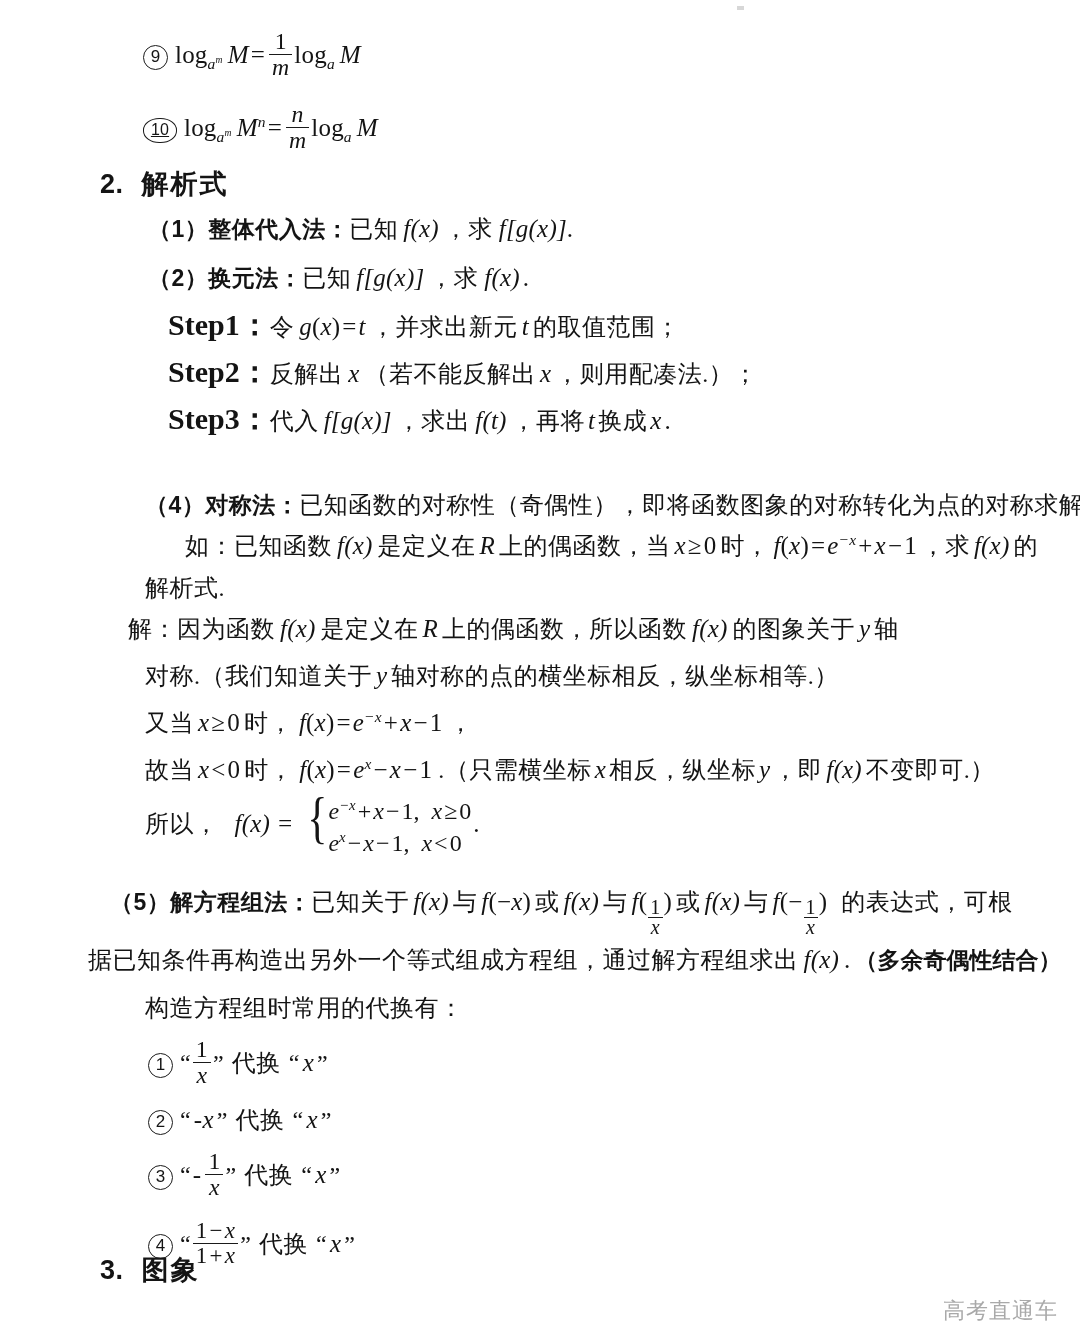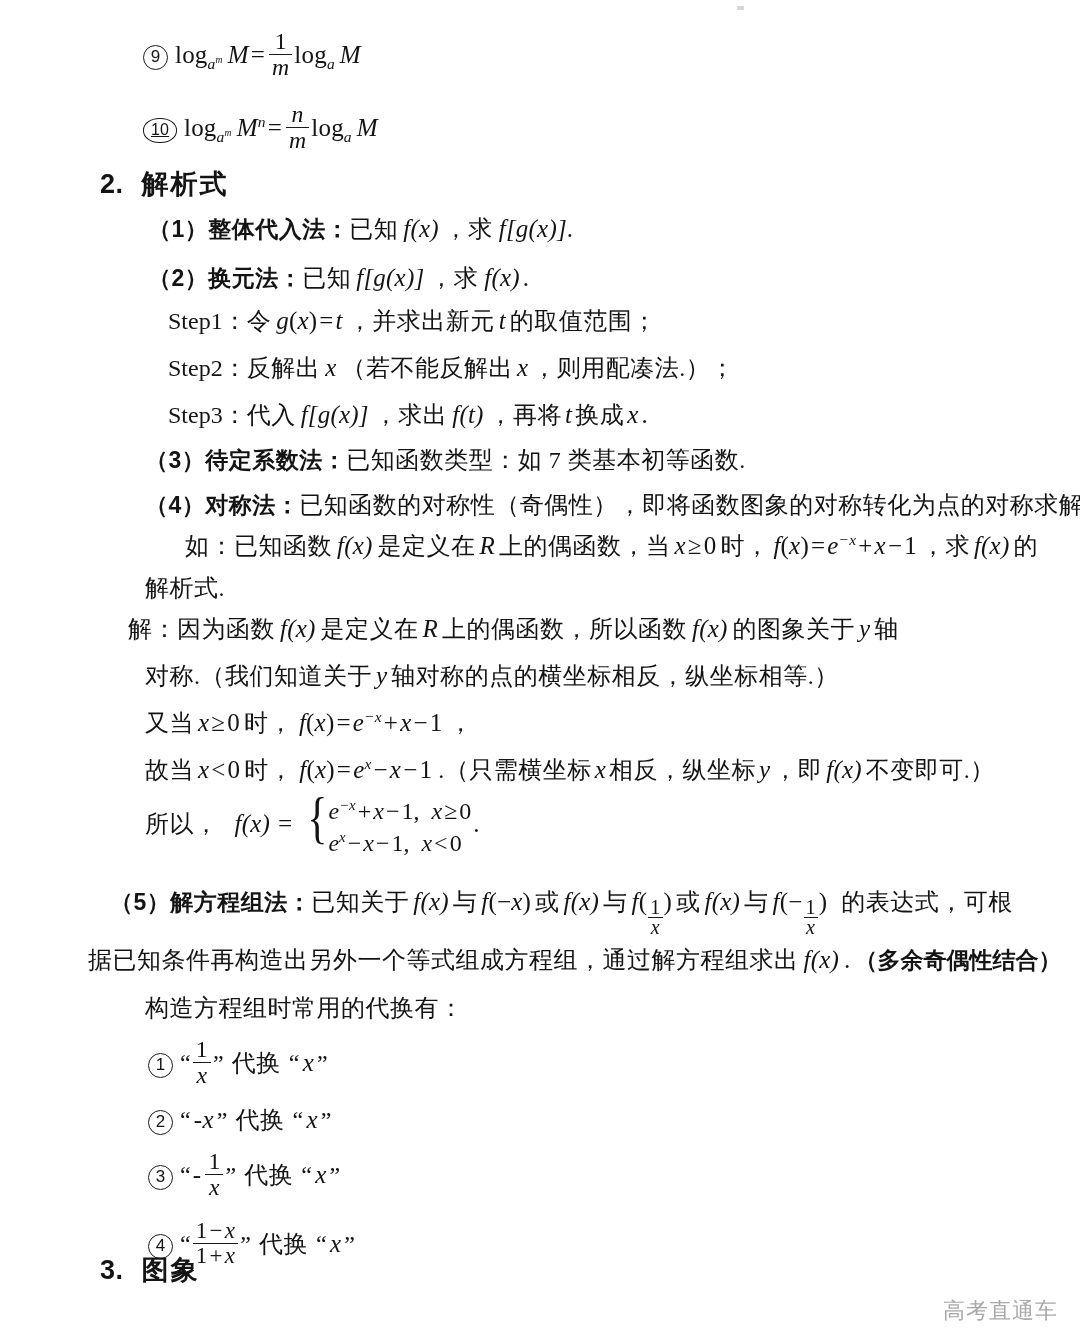--- a/index.html
+++ b/index.html
@@ -128,22 +128,22 @@
     margin-left: 18px;
   }
   .sub-label {
     font-family: "Liberation Sans", "DejaVu Sans", sans-serif;
     font-weight: bold;
     font-size: 23px;
     letter-spacing: 0.5px;
   }
   .step-label {
     font-family: "Liberation Serif", "DejaVu Serif", serif;
-    font-weight: normal;
-    font-size: 24px;
+    font-weight: bold;
+    font-size: 30px;
   }
   .cn {
     font-family: "Liberation Serif", "DejaVu Serif", serif;
     font-size: 24px;
     letter-spacing: 0.5px;
   }
   .cn-b {
     font-family: "Liberation Sans", "DejaVu Sans", sans-serif;
     font-weight: bold;
     font-size: 23px;
@@ -210,23 +210,20 @@
   </div>
 
   <div class="abs" style="left:168px; top:352px;">
     <span class="step-label">Step2：</span><span class="cn">反解出</span><span class="math mi" style="margin:0 5px;">x</span><span class="cn">（若不能反解出</span><span class="math mi" style="margin:0 4px;">x</span><span class="cn">，则用配凑法.）；</span>
   </div>
 
   <div class="abs" style="left:168px; top:399px;">
     <span class="step-label">Step3：</span><span class="cn">代入</span><span class="math func" style="margin:0 5px;">f[g(x)]</span><span class="cn">，求出</span><span class="math func" style="margin:0 5px;">f(t)</span><span class="cn">，再将</span><span class="math mi" style="margin:0 3px;">t</span><span class="cn">换成</span><span class="math mi" style="margin:0 3px;">x</span><span class="math">.</span>
   </div>
 
-  <div class="abs" style="left:145px; top:444px;">
-    <span class="sub-label">（3）待定系数法：</span><span class="cn">已知函数类型：如 7 类基本初等函数.</span>
-  </div>
 
   <div class="abs" style="left:145px; top:489px;">
     <span class="sub-label">（4）对称法：</span><span class="cn">已知函数的对称性（奇偶性），即将函数图象的对称转化为点的对称求解.</span>
   </div>
 
   <div class="abs" style="left:185px; top:530px;">
     <span class="cn">如：已知函数</span><span class="math func" style="margin:0 5px;">f(x)</span><span class="cn">是定义在</span><span class="math mi" style="margin:0 4px;">R</span><span class="cn">上的偶函数，当</span><span class="math" style="margin:0 4px;"><span class="mi">x</span><span class="mo">≥</span><span class="mn">0</span></span><span class="cn">时，</span><span class="math" style="margin:0 4px;"><span class="func">f</span>(<span class="mi">x</span>)<span class="mo">=</span><span class="mi">e</span><sup class="sm">−<span class="mi">x</span></sup><span class="mo">+</span><span class="mi">x</span><span class="mo">−</span><span class="mn">1</span></span><span class="cn">，求</span><span class="math func" style="margin:0 4px;">f(x)</span><span class="cn">的</span>
   </div>
 
   <div class="abs" style="left:145px; top:572px;">

